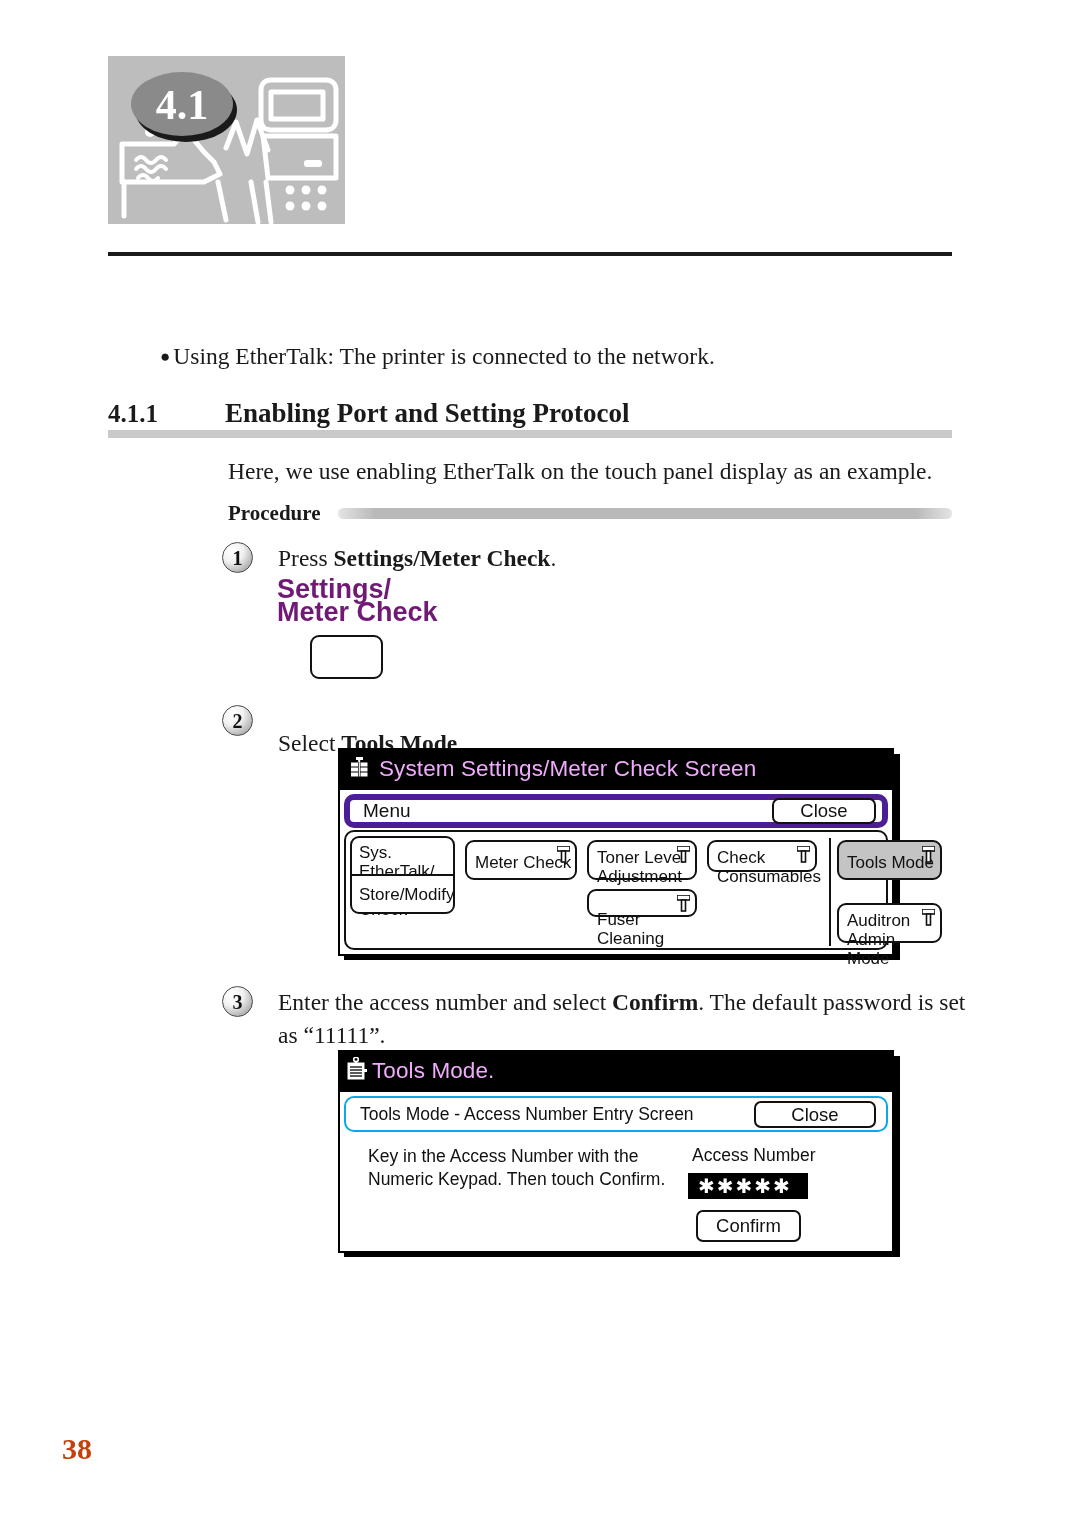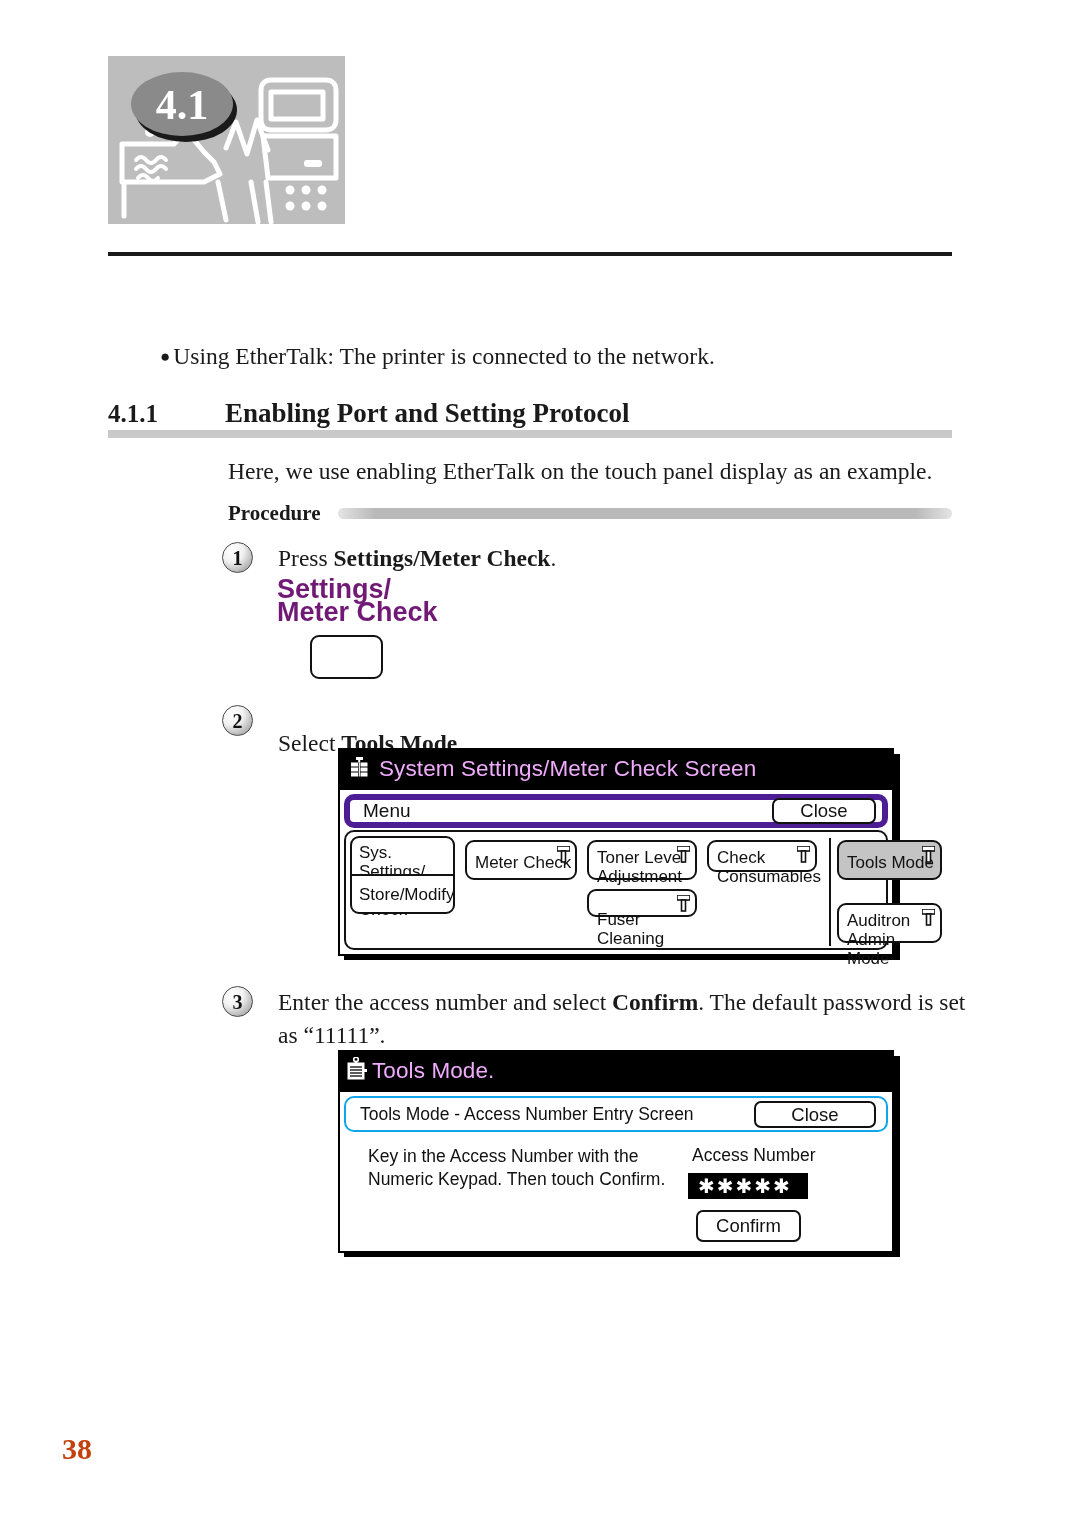--- a/index.html
+++ b/index.html
@@ -364,21 +364,21 @@
         <span class="menu-label">Menu</span>
       </div>
       <div class="pill-btn" style="left:432px; top:8px; width:104px; height:26px;">
         <span>Close</span>
       </div>
 
       <div class="content-frame" style="left:4px; top:40px; width:544px; height:120px;">
 
         <div class="left-tabs">
           <div class="tab first" style="height:40px;">
-            <div>Sys. Settings/</div>
+            <div>Sys. EtherTalk/</div>
             <div>Meter Check</div>
           </div>
           <div class="tab second" style="height:40px; padding-top:9px;">
             <div>Store/Modify</div>
           </div>
         </div>
 
         <div class="tb" style="left:119px; top:8px; width:112px; height:40px; padding-top:11px;">
           <div>Meter Check</div>
           <span class="tabicon">

